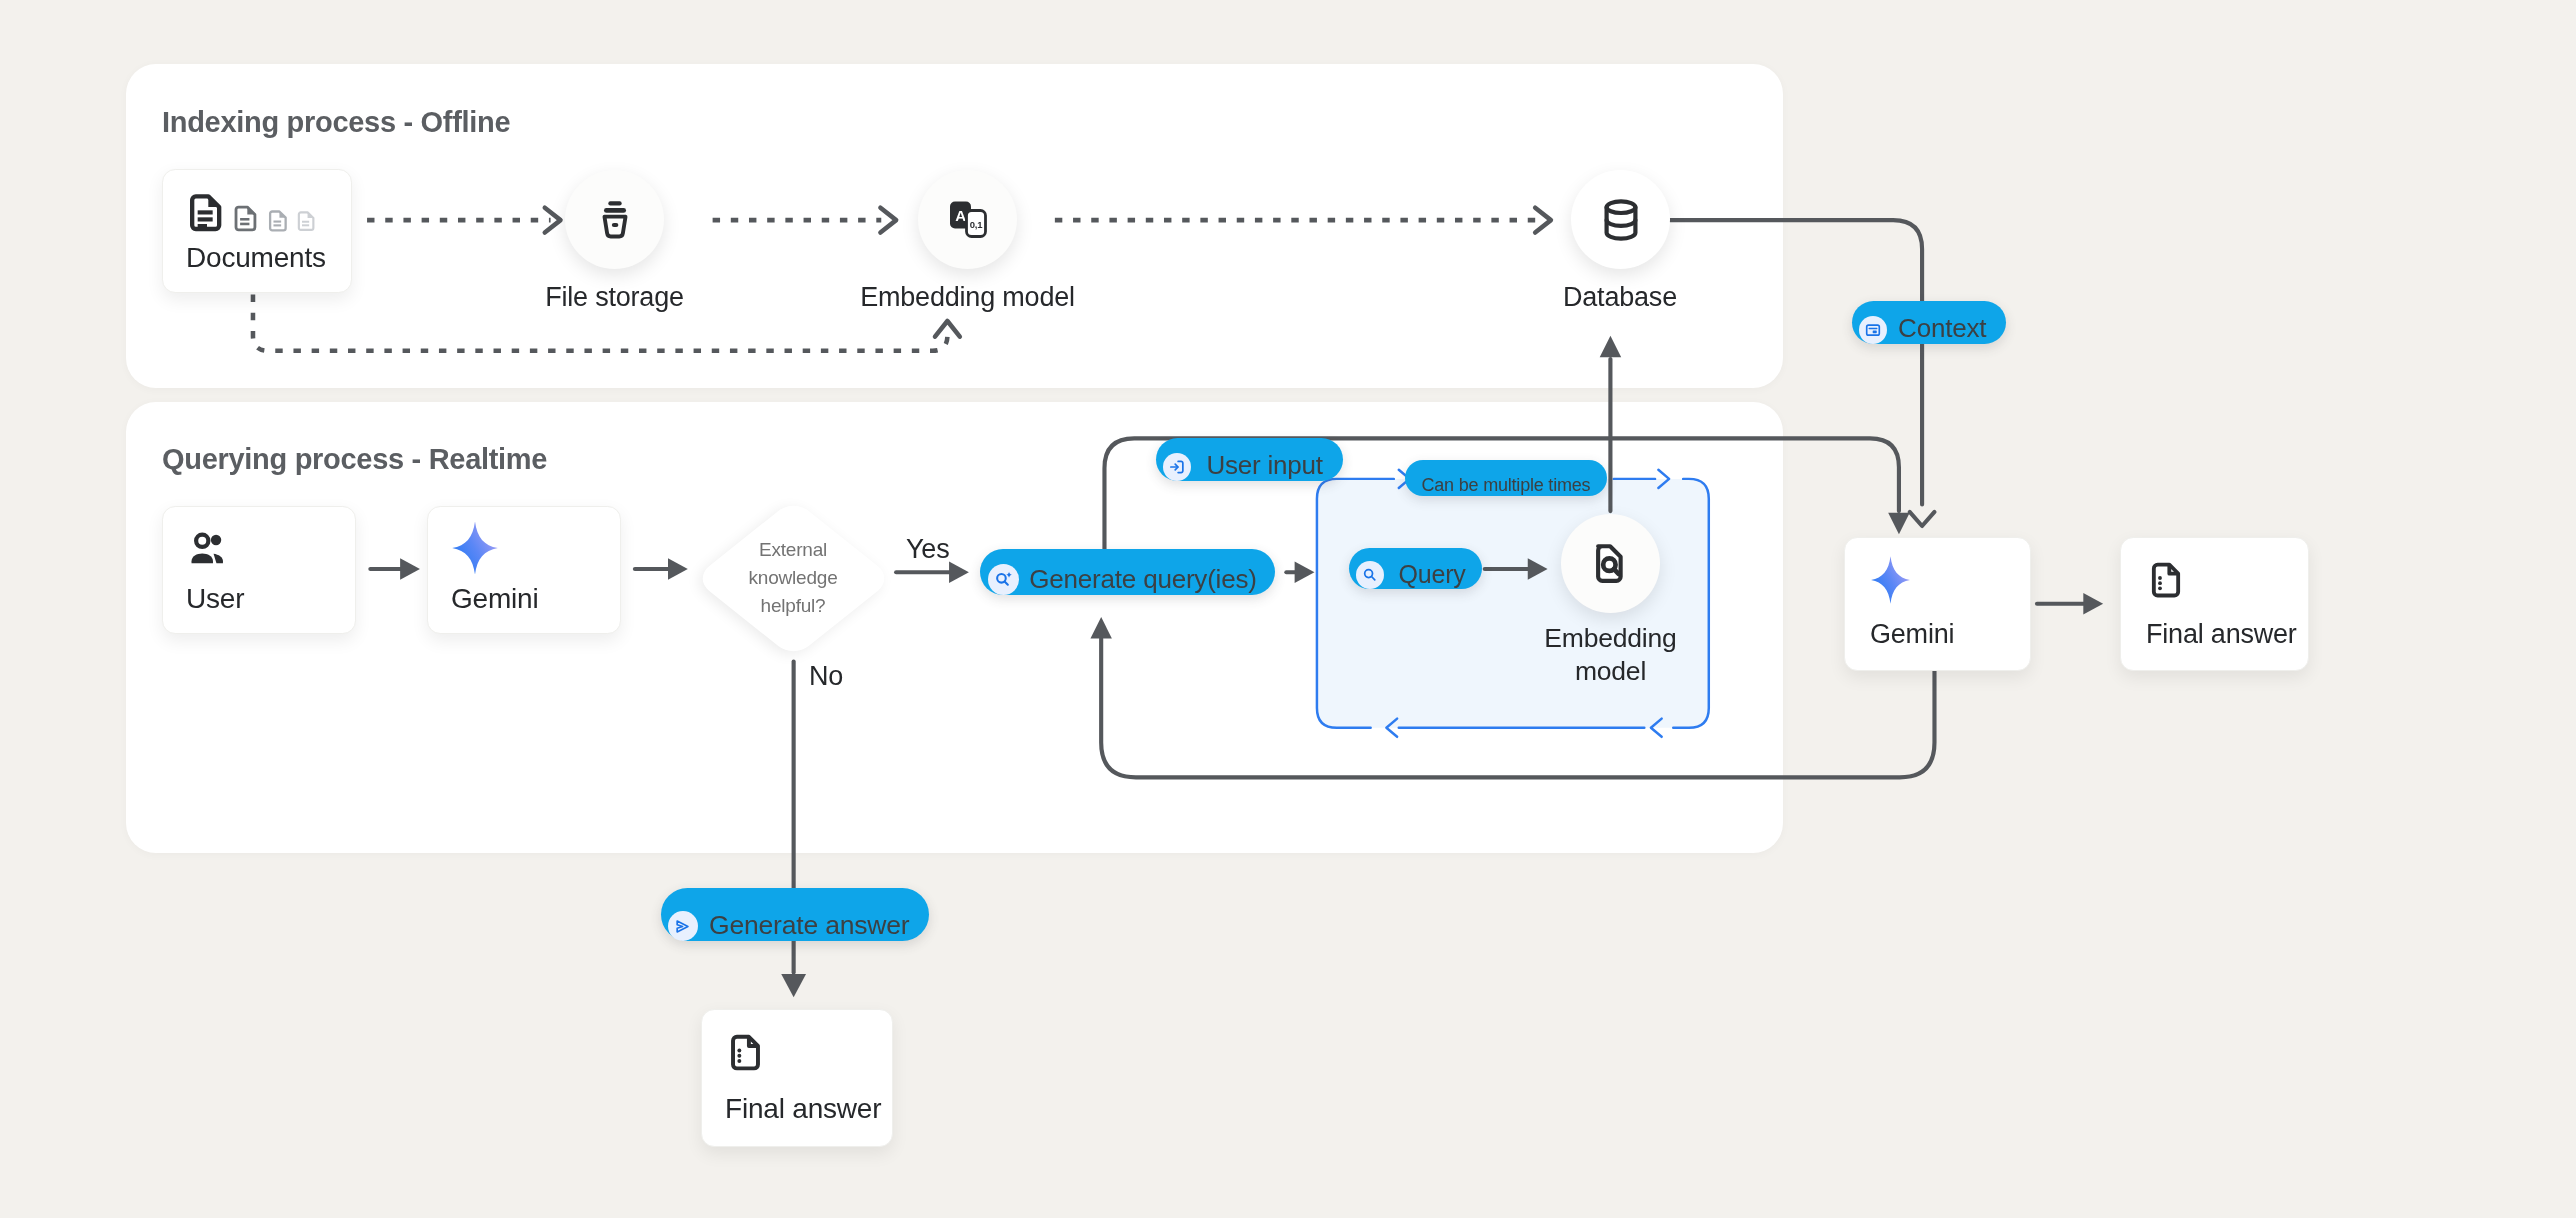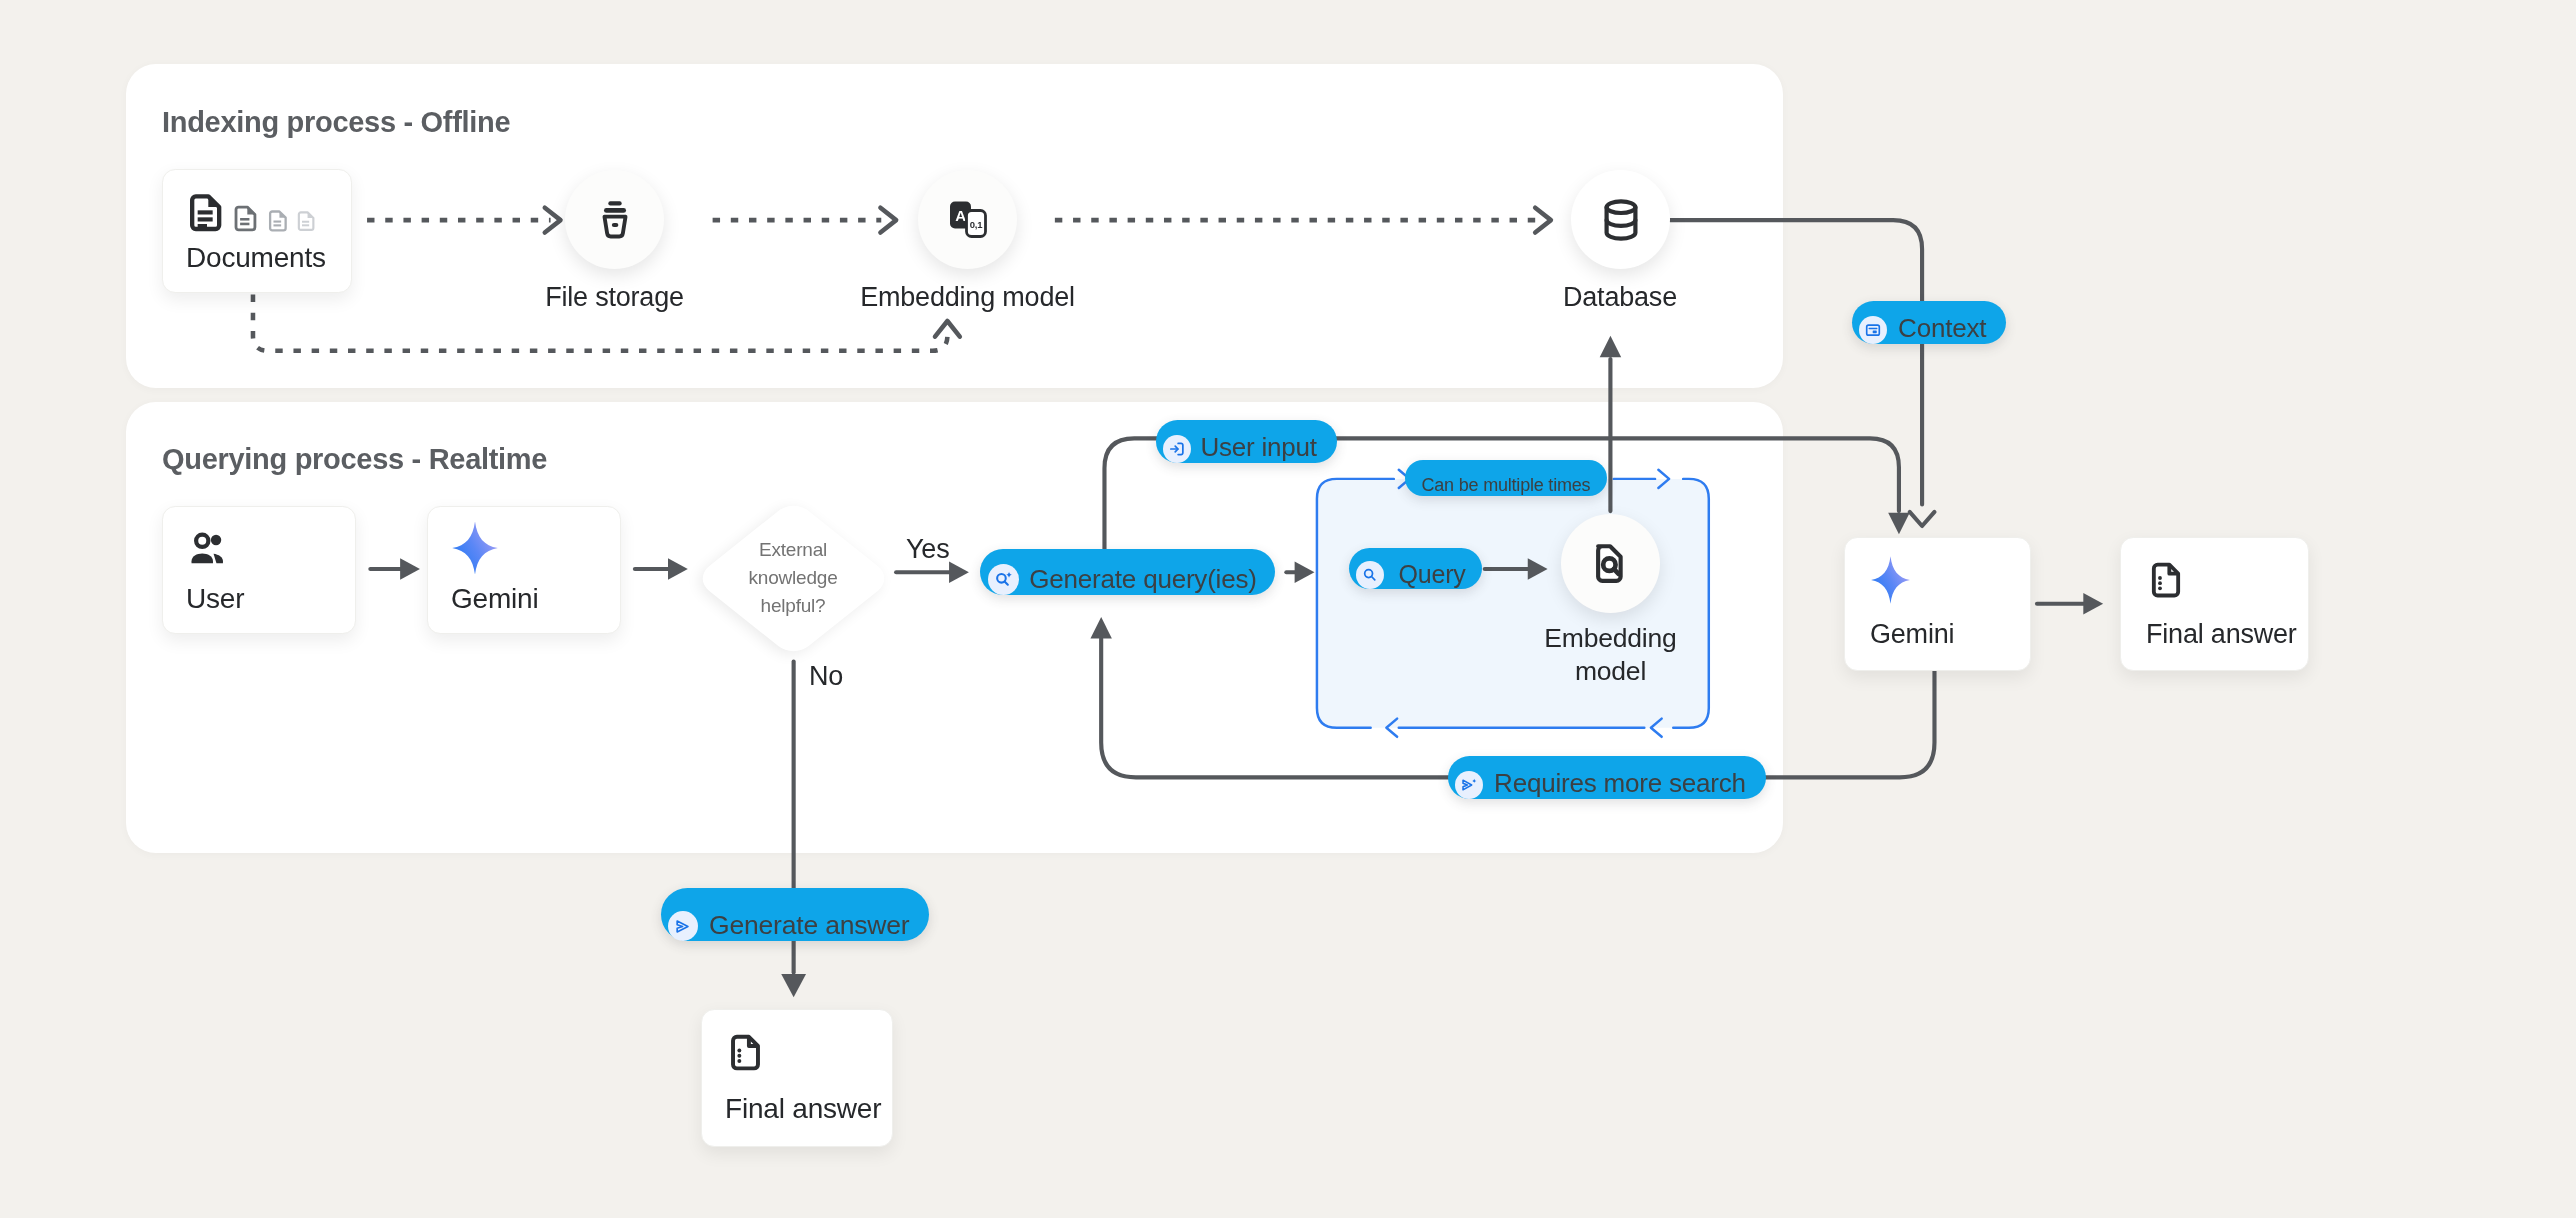--- a/index.html
+++ b/index.html
@@ -199,21 +199,21 @@
       <path d="M12 0.6 C13 7.4 16.6 11 23.4 12 C16.6 13 13 16.6 12 23.4 C11 16.6 7.4 13 0.6 12 C7.4 11 11 7.4 12 0.6 Z" fill="url(#gemgrad)"></path>
     </svg>
     <div class="box-label">Gemini</div>
   </div>
 
   <div class="diamond-shape"></div>
   <div class="diamond-text">External knowledge helpful?</div>
   <div class="edge-label" style="left:906px;top:534px">Yes</div>
   <div class="edge-label" style="left:809px;top:661px">No</div>
 
-  <div class="pill" style="left:1156px;top:420px;height:43px;padding:0 20px 0 7.4px;gap:9px">
+  <div class="pill" style="left:1156px;top:438px;height:43px;padding:0 20px 0 7.4px;gap:15px">
     <span class="chip" style="width:28px;height:28px">
       <svg width="18" height="18" viewBox="0 0 24 24">
         <g fill="none" stroke="#1a73e8" stroke-width="2.3" stroke-linecap="round" stroke-linejoin="round">
           <path d="M13.5 4.6 h4 a2.3 2.3 0 0 1 2.3 2.3 v10.2 a2.3 2.3 0 0 1 -2.3 2.3 h-4"></path>
           <path d="M3.8 12 H13"></path>
           <path d="M9.6 8.3 L13.3 12 L9.6 15.7"></path>
         </g>
       </svg>
     </span>
     <span class="pill-label" style="font-size:26px">User input</span>
@@ -246,29 +246,20 @@
 
   <div class="node circle" style="left:1561px;top:514px;width:99px;height:99px">
     <svg width="45" height="45" viewBox="0 0 24 24">
       <path d="M6.6 2.8 H13 L18.6 8.4 V19 c0 1.25 -1 2.25 -2.25 2.25 H8.85 c-1.25 0 -2.25 -1 -2.25 -2.25 V5.05 c0 -1.25 1 -2.25 2.25 -2.25 z" fill="#ffffff" stroke="#2c2e31" stroke-width="2.2" stroke-linejoin="round" transform="translate(-1.2 0)"></path>
       <circle cx="11.4" cy="12.6" r="3.3" fill="none" stroke="#2c2e31" stroke-width="2.5"></circle>
       <path d="M13.7 14.9 L16.4 17.6" stroke="#2c2e31" stroke-width="2.5" stroke-linecap="round"></path>
     </svg>
   </div>
   <div class="circle-label" style="left:1528px;top:622px;width:165px;font-size:26.5px">Embedding model</div>
 
-  <div class="pill" style="left:1448px;top:756px;height:43px;padding:0 20px 0 7.4px;gap:10.7px">
-    <span class="chip" style="width:28px;height:28px">
-      <svg width="18" height="18" viewBox="0 0 24 24">
-        <path d="M4 5.6 L15.6 12 L4 18.4 V14.4 L9.8 12 L4 9.6 Z" fill="none" stroke="#1a73e8" stroke-width="2" stroke-linejoin="round"></path>
-        <path d="M19 3.6 c.25 1.6 1.3 2.65 2.9 2.9 c-1.6 .25 -2.65 1.3 -2.9 2.9 c-.25 -1.6 -1.3 -2.65 -2.9 -2.9 c1.6 -.25 2.65 -1.3 2.9 -2.9 z" fill="#1a73e8"></path>
-      </svg>
-    </span>
-    <span class="pill-label" style="font-size:26px">Requires more search</span>
-  </div>
 
   <div class="node card" style="left:1844px;top:537px;width:185px;height:132px">
     <svg width="41" height="50" viewBox="0 0 24 24" preserveAspectRatio="none" style="position:absolute;left:25px;top:16.5px">
       <path d="M12 0.6 C13 7.4 16.6 11 23.4 12 C16.6 13 13 16.6 12 23.4 C11 16.6 7.4 13 0.6 12 C7.4 11 11 7.4 12 0.6 Z" fill="url(#gemgrad)"></path>
     </svg>
     <div class="box-label" style="left:25px;bottom:20px;font-size:27px">Gemini</div>
   </div>
 
   <div class="node card" style="left:2120px;top:537px;width:187px;height:132px">
     <svg width="40" height="40" viewBox="0 0 24 24" style="position:absolute;left:25px;top:21.5px">

